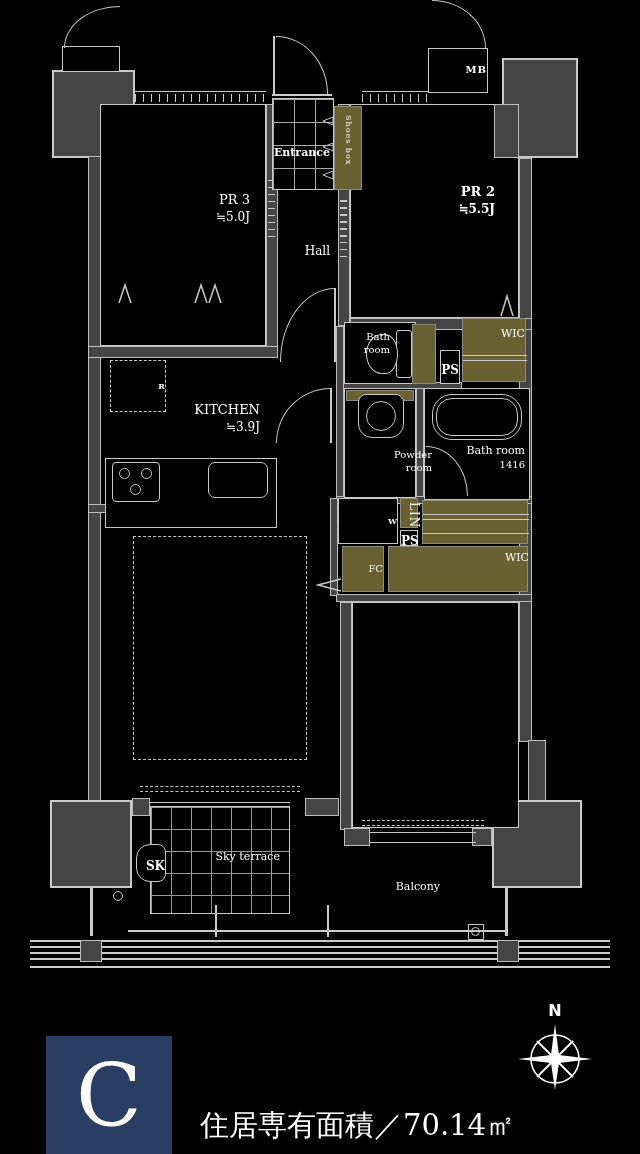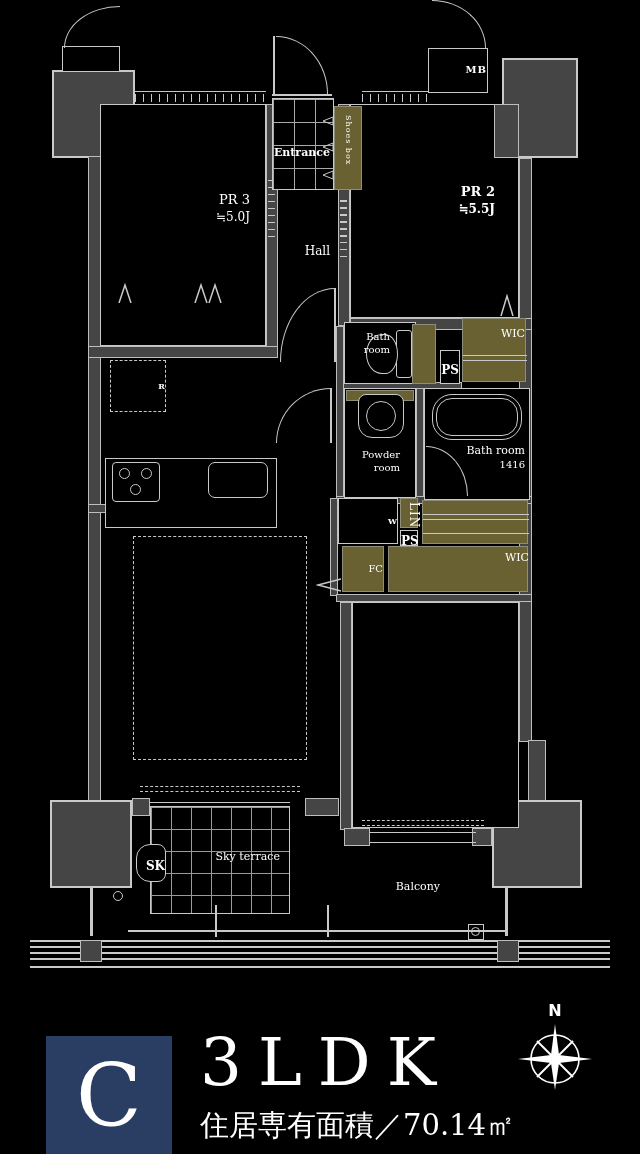--- a/index.html
+++ b/index.html
@@ -120,20 +120,24 @@
     </svg>
   <div class="lbl s12" style="left:278px;top:244px;width:52px;">Hall</div>
   <div class="line" style="left:334px;top:288px;width:2px;height:74px;"></div>
   <div class="arc arc-tl" style="left:280px;top:288px;width:55px;height:74px;"></div>
   <div class="line" style="left:330px;top:388px;width:2px;height:55px;"></div>
   <div class="arc arc-tl" style="left:276px;top:388px;width:55px;height:55px;"></div>
 
   <div class="dashedbox" style="left:110px;top:360px;width:56px;height:52px;">
     <div class="lbl s8" style="left:0;right:0;top:20px;font-weight:bold;">R</div>
   </div>
+  <div class="lbl s13" style="left:135px;top:402px;width:125px;">
+    <span>KITCHEN</span><br>
+    <span class="s12">≒3.9J</span>
+  </div>
   <div class="room" style="left:105px;top:458px;width:172px;height:70px;border-width:1px;"></div>
   <div class="fixture" style="left:112px;top:462px;width:48px;height:40px;border-radius:4px;">
     <div class="burner" style="left:6px;top:5px;"></div>
     <div class="burner" style="left:28px;top:5px;"></div>
     <div class="burner" style="left:17px;top:21px;"></div>
   </div>
   <div class="fixture" style="left:208px;top:462px;width:60px;height:36px;border-radius:7px;"></div>
 
   <div class="dashedbox" style="left:133px;top:536px;width:174px;height:224px;"></div>
 
@@ -161,21 +165,21 @@
   <div class="lbl s11" style="left:430px;top:444px;width:95px;">
     <span>Bath room</span><br>
     <span class="s10">1416</span>
   </div>
   <div class="arc arc-tr" style="left:426px;top:446px;width:42px;height:50px;"></div>
   <div class="room" style="left:344px;top:388px;width:72px;height:110px;"></div>
   <div class="olive" style="left:346px;top:390px;width:68px;height:11px;"></div>
   <div class="fixture" style="left:358px;top:394px;width:46px;height:44px;border-radius:8px 8px 14px 14px;">
     <div class="abs" style="left:7px;top:6px;width:30px;height:30px;border:1px solid #c9c9c9;border-radius:50%;box-sizing:border-box;"></div>
   </div>
-  <div class="lbl s10" style="left:336px;top:448px;width:64px;">
+  <div class="lbl s10" style="left:344px;top:448px;width:64px;padding-left:24px;">
     <span>Powder</span><br>
     <span>room</span>
   </div>
 
   <div class="room" style="left:338px;top:498px;width:60px;height:46px;">
     <div class="lbl s8" style="left:0;right:0;top:17px;font-weight:bold;">W</div>
   </div>
   <div class="olive" style="left:400px;top:498px;width:18px;height:30px;">
     <div class="lbl s7 vtext" style="left:4px;top:3px;">LIN</div>
   </div>
@@ -220,21 +224,20 @@
   </div>
   <div class="line" style="left:128px;top:930px;width:378px;height:2px;"></div>
   <div class="rail" style="left:30px;top:940px;width:580px;height:22px;"></div>
   <div class="wall" style="left:80px;top:940px;width:22px;height:22px;"></div>
   <div class="wall" style="left:497px;top:940px;width:22px;height:22px;"></div>
   <div class="line" style="left:30px;top:966px;width:580px;height:2px;"></div>
 
   <div id="badge" style="left:46px;top:1036px;width:126px;height:118px;">
     <span style="font-size:86px;font-family:'DejaVu Serif',serif;">C</span>
   </div>
-  <div class="lbl" style="left:200px;top:1030px;width:280px;text-align:left;font-size:66px;letter-spacing:16px;line-height:1;">3LDK</div>
   <div class="lbl" style="left:200px;top:1110px;width:400px;text-align:left;font-size:29px;line-height:1.1;">住居専有面積／70.14㎡</div>
   <svg class="abs" style="left:510px;top:998px;" width="90" height="100" viewBox="0 0 90 100">
     <text x="45" y="18" fill="#fff" font-size="16" font-weight="bold" text-anchor="middle" font-family="DejaVu Sans, sans-serif">N</text>
     <circle cx="45" cy="61" r="24" fill="none" stroke="#fff" stroke-width="1.6"></circle>
     <line x1="27" y1="43" x2="63" y2="79" stroke="#fff" stroke-width="2"></line>
     <line x1="27" y1="79" x2="63" y2="43" stroke="#fff" stroke-width="2"></line>
     <polygon points="45,26 49,57 45,61 41,57" fill="#fff"></polygon>
     <polygon points="45,92 49,65 45,61 41,65" fill="#fff"></polygon>
     <polygon points="8,61 41,57 45,61 41,65" fill="#fff"></polygon>
     <polygon points="82,61 49,57 45,61 49,65" fill="#fff"></polygon>

